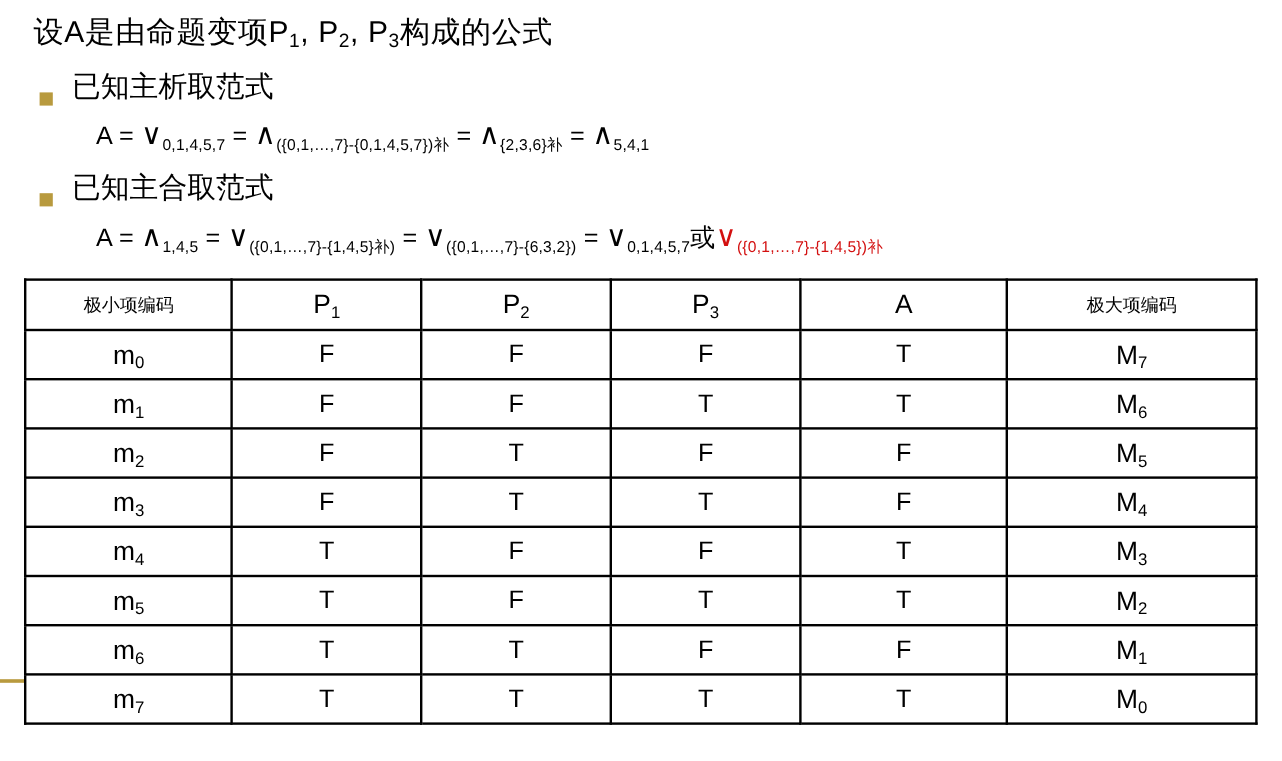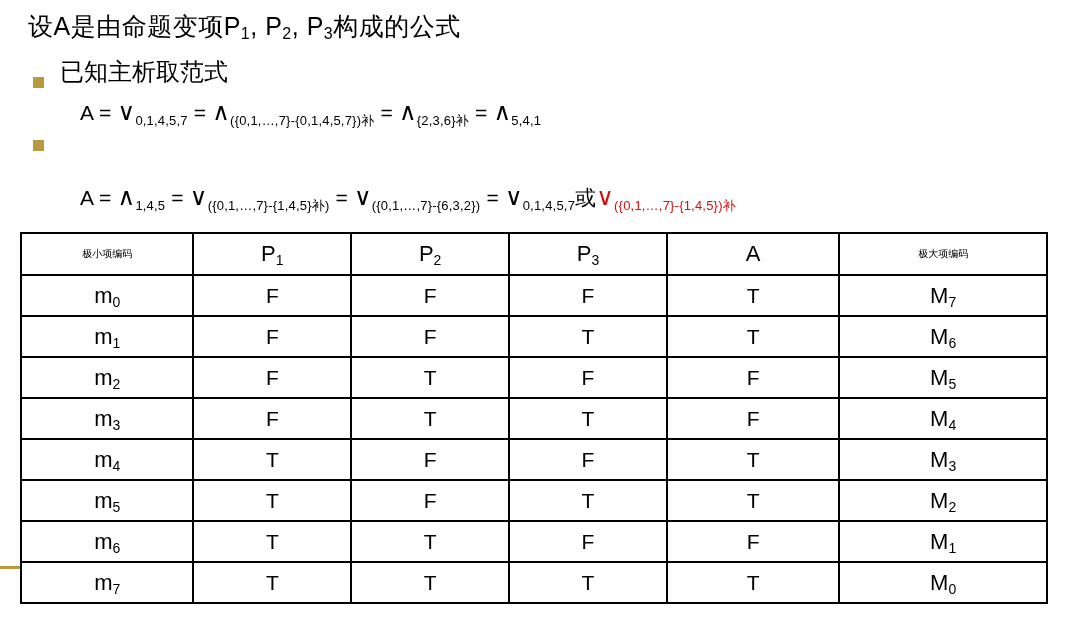--- a/index.html
+++ b/index.html
@@ -94,21 +94,21 @@
     height: 42px;
   }
   .truth-table .outer {
     border-width: 2px;
   }
   .col-code { width: 166px; }
   .col-p { width: 152px; border-radius: 14px; }
   .col-a { width: 166px; }
   .col-maxcode { width: 200px; }
   .hdr-small {
-    font-size: 10px;
+    font-size: 15px;
     margin-top: 24px;
   }
   .hdr-big {
     font-size: 22px;
   }
   .hdr-big sub {
     font-size: 14px;
     vertical-align: baseline;
     position: relative;
     top: 4px;
@@ -146,20 +146,21 @@
 
   <div class="bullet-row" style="left:33px; top:56px;">
     <span class="bullet-marker"></span>
     <span class="bullet-text">已知主析取范式</span>
   </div>
 
   <div class="formula" id="formula-1" style="left:80px; top:98px;"><span>A = </span><span class="big">∨</span><sub>0,1,4,5,7</sub><span> = </span><span class="big">∧</span><sub>({0,1,…,7}-{0,1,4,5,7})补</sub><span> = </span><span class="big">∧</span><sub>{2,3,6}补</sub><span> = </span><span class="big">∧</span><sub>5,4,1</sub></div>
 
   <div class="bullet-row" style="left:33px; top:140px;">
     <span class="bullet-marker"></span>
+    <span class="bullet-text">已知主合取范式</span>
   </div>
 
   <div class="formula" id="formula-2" style="left:80px; top:183px;"><span>A = </span><span class="big">∧</span><sub>1,4,5</sub><span> = </span><span class="big">∨</span><sub>({0,1,…,7}-{1,4,5}补)</sub><span> = </span><span class="big">∨</span><sub>({0,1,…,7}-{6,3,2})</sub><span> = </span><span class="big">∨</span><sub>0,1,4,5,7</sub><span>或</span><span class="big red">∨</span><sub class="red">({0,1,…,7}-{1,4,5})补</sub></div>
 
   <table class="truth-table">
     <thead>
       <tr>
         <th class="col-code outer hdr-small">极小项编码</th>
         <th class="col-p outer hdr-big"><span>P</span><sub>1</sub></th>
         <th class="col-p outer hdr-big"><span>P</span><sub>2</sub></th>

